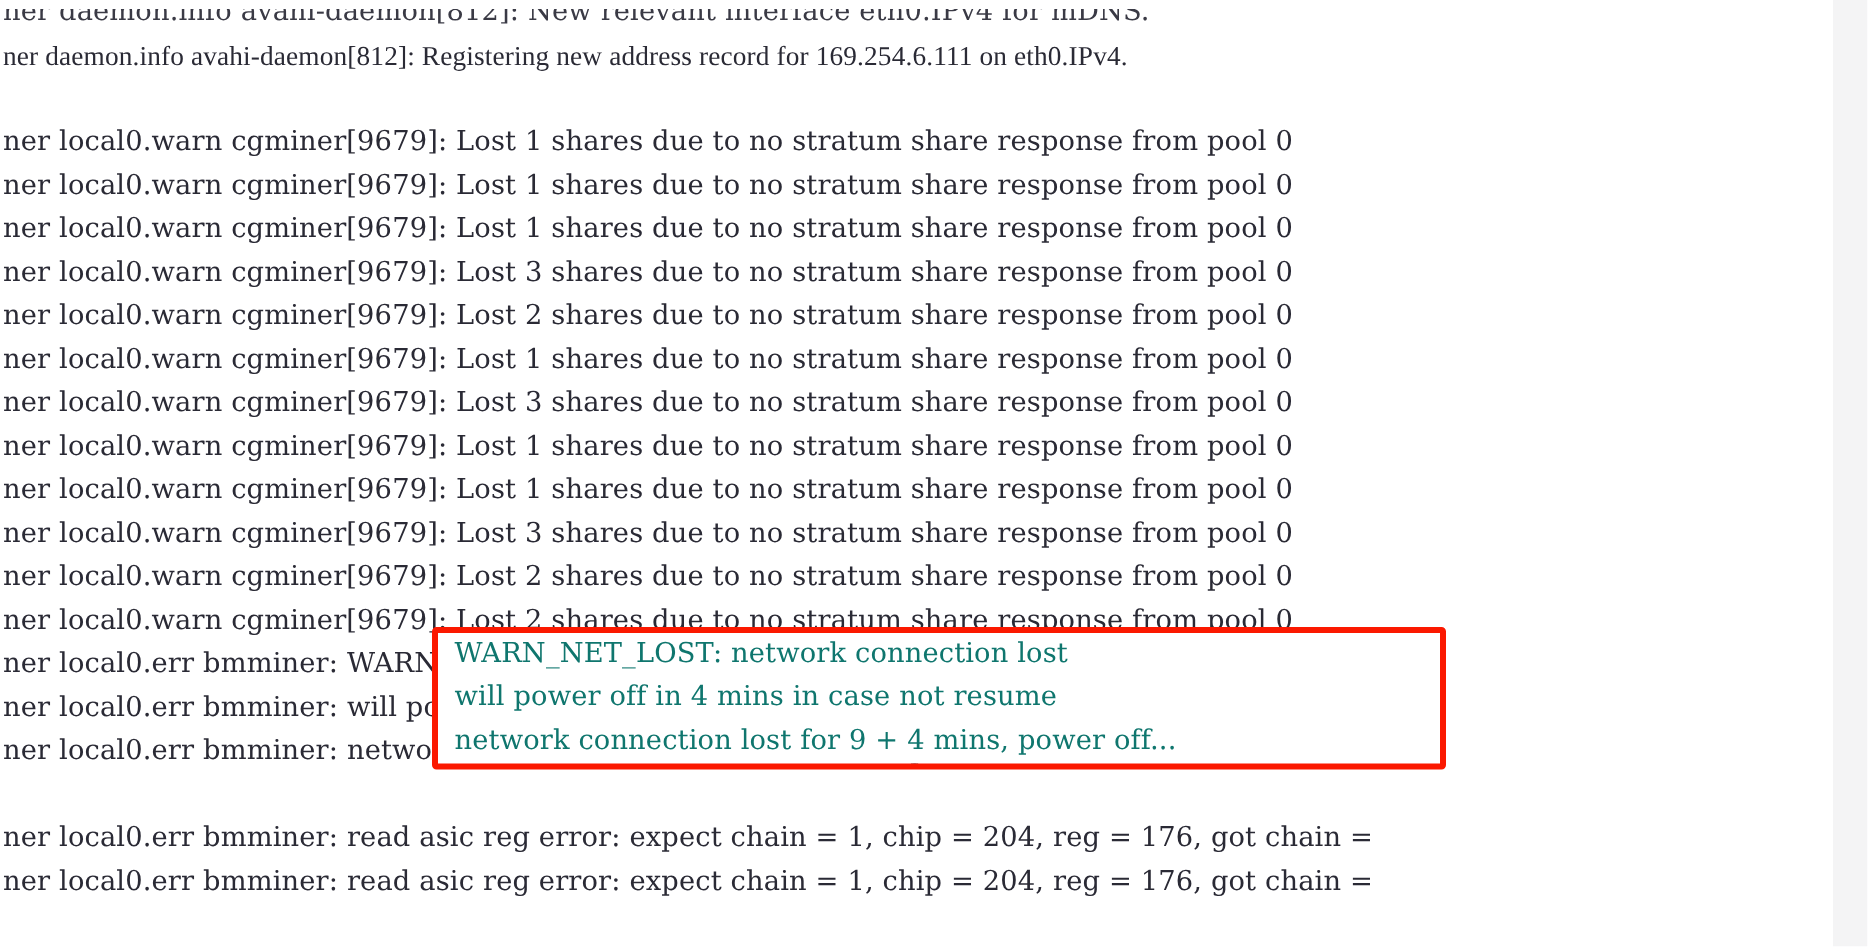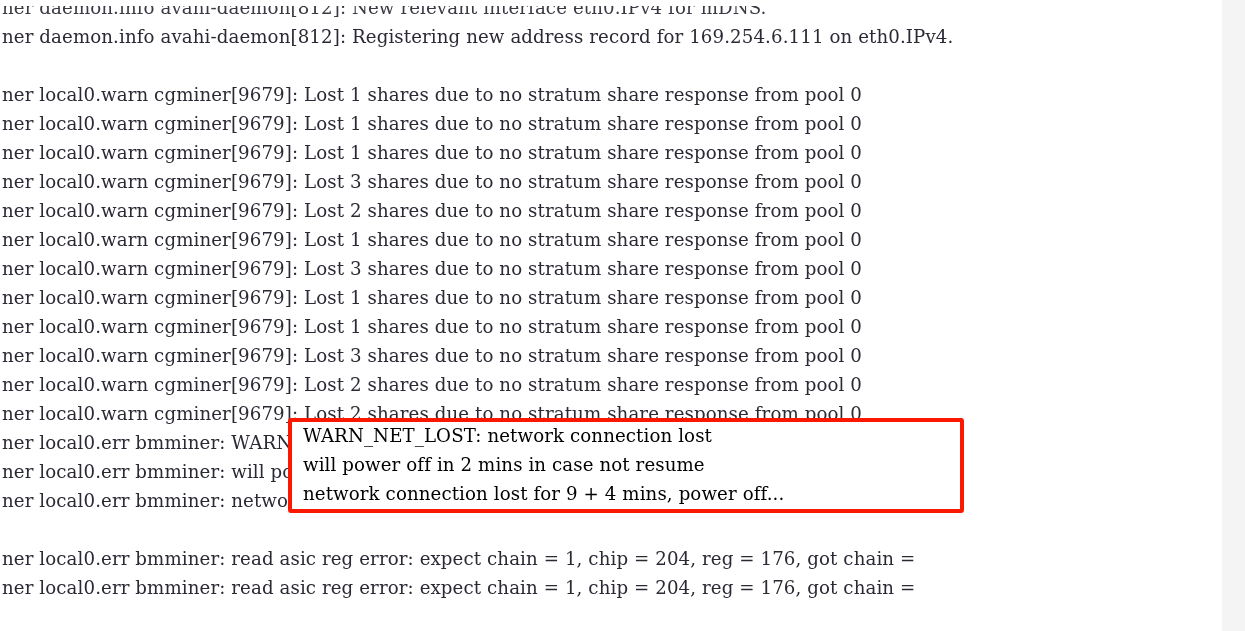--- a/index.html
+++ b/index.html
@@ -96,33 +96,33 @@
     z-index: 1;
   }
 
   .boxed-line {
     position: absolute;
     white-space: pre;
     font-family: "DejaVu Serif", "Liberation Serif", serif;
     font-size: 18.2px;
     line-height: 24px;
     letter-spacing: 0.1px;
-    color: #000000;
+    color: #0f766e;
     z-index: 3;
     left: 303px;
   }
 </style>
 </head>
 <body>
 
 <div id="log-viewport">
 
   <div id="log-lines">
       <div class="log-line clipped" style="top: -4px;">ner daemon.info avahi-daemon[812]: New relevant interface eth0.IPv4 for mDNS.</div>
-      <div class="log-line" style="top: 25px;">ner daemon.info avahi-daemon[812]: Registering new address record for 169.254.6.111 on eth0.IPv4.</div>
+      <div class="log-line" style="top: 25px; font-family: Liberation Serif, serif;">ner daemon.info avahi-daemon[812]: Registering new address record for 169.254.6.111 on eth0.IPv4.</div>
       <div class="log-line" style="top: 83px;">ner local0.warn cgminer[9679]: Lost 1 shares due to no stratum share response from pool 0</div>
       <div class="log-line" style="top: 112px;">ner local0.warn cgminer[9679]: Lost 1 shares due to no stratum share response from pool 0</div>
       <div class="log-line" style="top: 141px;">ner local0.warn cgminer[9679]: Lost 1 shares due to no stratum share response from pool 0</div>
       <div class="log-line" style="top: 170px;">ner local0.warn cgminer[9679]: Lost 3 shares due to no stratum share response from pool 0</div>
       <div class="log-line" style="top: 199px;">ner local0.warn cgminer[9679]: Lost 2 shares due to no stratum share response from pool 0</div>
       <div class="log-line" style="top: 228px;">ner local0.warn cgminer[9679]: Lost 1 shares due to no stratum share response from pool 0</div>
       <div class="log-line" style="top: 257px;">ner local0.warn cgminer[9679]: Lost 3 shares due to no stratum share response from pool 0</div>
       <div class="log-line" style="top: 286px;">ner local0.warn cgminer[9679]: Lost 1 shares due to no stratum share response from pool 0</div>
       <div class="log-line" style="top: 315px;">ner local0.warn cgminer[9679]: Lost 1 shares due to no stratum share response from pool 0</div>
       <div class="log-line" style="top: 344px;">ner local0.warn cgminer[9679]: Lost 3 shares due to no stratum share response from pool 0</div>
@@ -136,19 +136,19 @@
     </div>
 
   <div id="clip-mask"></div>
 
   <div id="highlight-fill"></div>
 
   <div id="highlight-box"></div>
 
   <div id="boxed-lines">
       <div class="boxed-line" style="top: 424px;">WARN_NET_LOST: network connection lost</div>
-      <div class="boxed-line" style="top: 453px;">will power off in 2 mins in case not resume</div>
+      <div class="boxed-line" style="top: 453px;">will power off in 4 mins in case not resume</div>
       <div class="boxed-line" style="top: 482px;">network connection lost for 9 + 4 mins, power off...</div>
     </div>
 
   <div id="scroll-gutter"></div>
 
 </div>
 
 </body></html>

